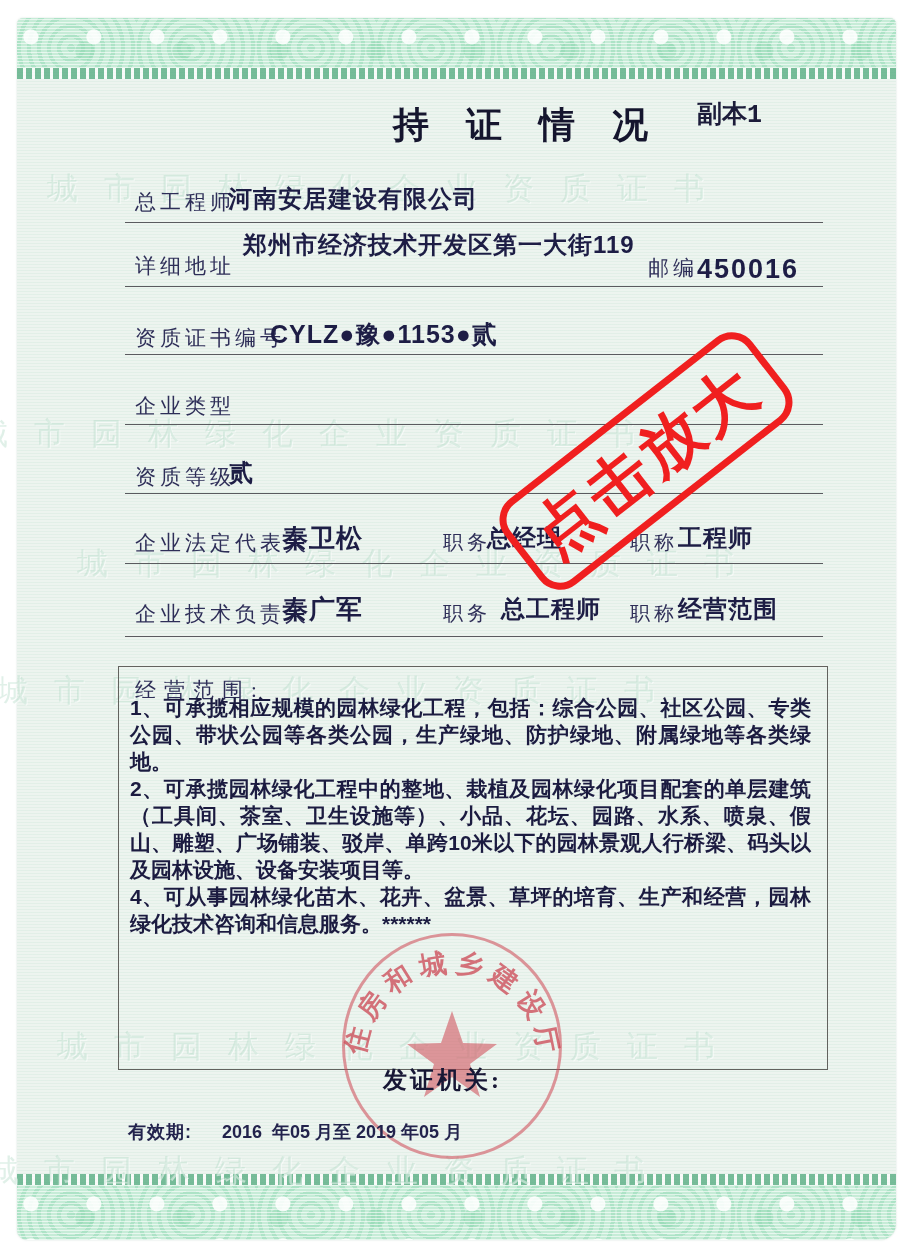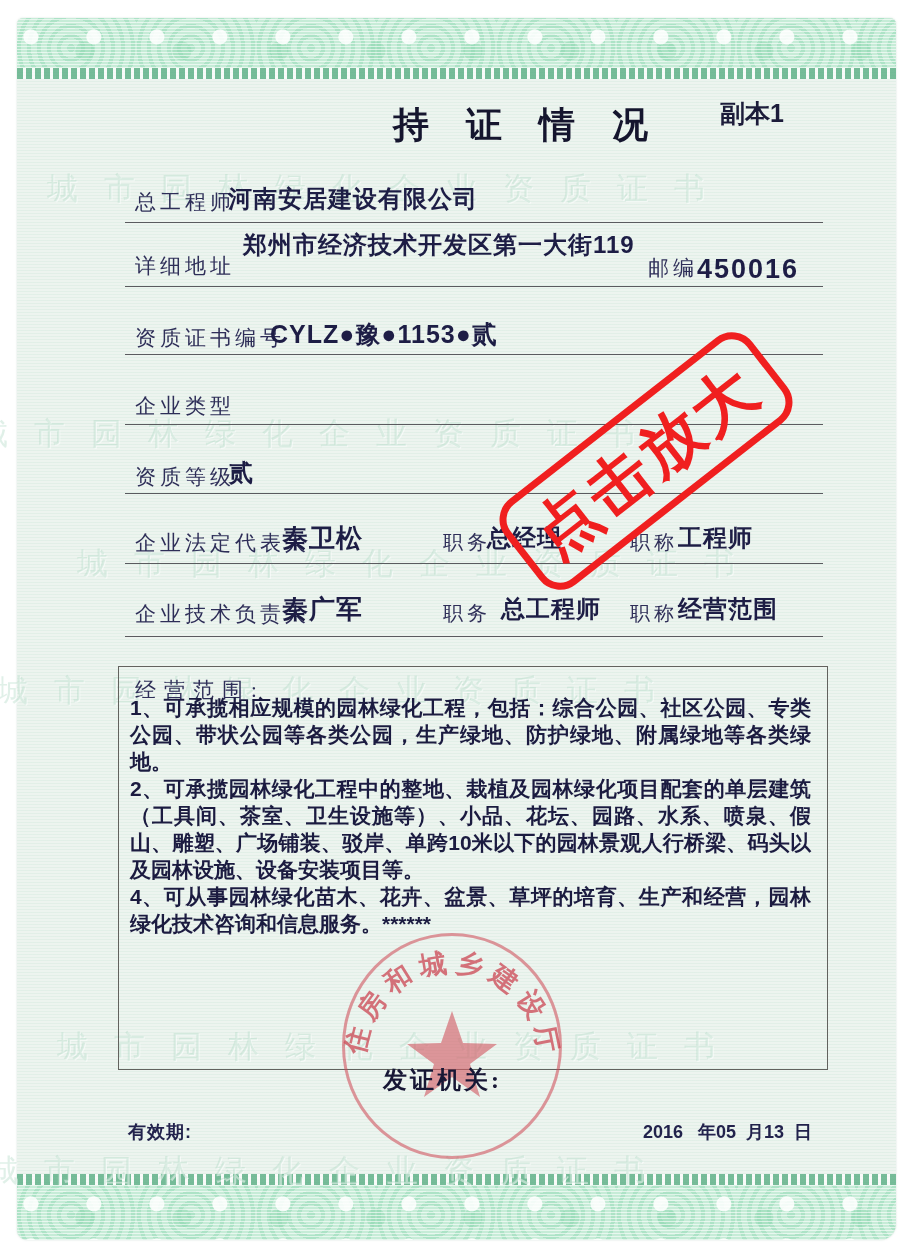--- a/index.html
+++ b/index.html
@@ -50,22 +50,22 @@
   }
   .rule{
     position:absolute;left:108px;width:698px;height:0;
     border-top:1.6px solid #5a5b5f;
   }
   .title{
     position:absolute;left:376px;top:83px;font-size:36px;font-weight:600;
     letter-spacing:14px;color:#15152e;
   }
   .copy-label{
-    position:absolute;left:703px;top:79px;font-size:25px;font-weight:bold;color:#1c1c3a;
-    font-family:Liberation Sans, sans-serif;
+    position:absolute;left:680px;top:79px;font-size:25px;font-weight:bold;color:#1c1c3a;
+    font-family:Liberation Mono, monospace;
   }
   .scope-box{
     position:absolute;left:101px;top:648px;width:710px;height:404px;
     border:1.6px solid #62625e;box-sizing:border-box;
     padding:27px 16px 16px 11px;
   }
   .scope-box p{
     margin:0;font-size:21px;line-height:27px;font-weight:bold;color:#1b1b40;
     font-family:"Liberation Sans", sans-serif;text-align:justify;
   }
@@ -175,19 +175,19 @@
       </defs>
       <text font-size="27" font-weight="bold" fill="rgba(202,62,76,.72)" letter-spacing="7" font-family="Liberation Sans, sans-serif">
         <textPath href="#arcPath" startOffset="8%">住房和城乡建设厅</textPath>
       </text>
       <path d="M110 78 L121 110 L155 111 L128 131 L138 164 L110 144 L82 164 L92 131 L65 111 L99 110 Z" fill="rgba(210,90,100,.62)"></path>
     </svg>
   </div>
   <div class="issuer-label">发证机关:</div>
 
   <div class="validity lbl">有效期:</div>
-  <div class="validity issued">2016   年05  月13  日</div>
+  <div class="validity range">2016  年05 月至 2019 年05 月</div>
 
   <div class="zoom-stamp">
     <span>点击放大</span>
   </div>
 
 </div>
 
 </body></html>

